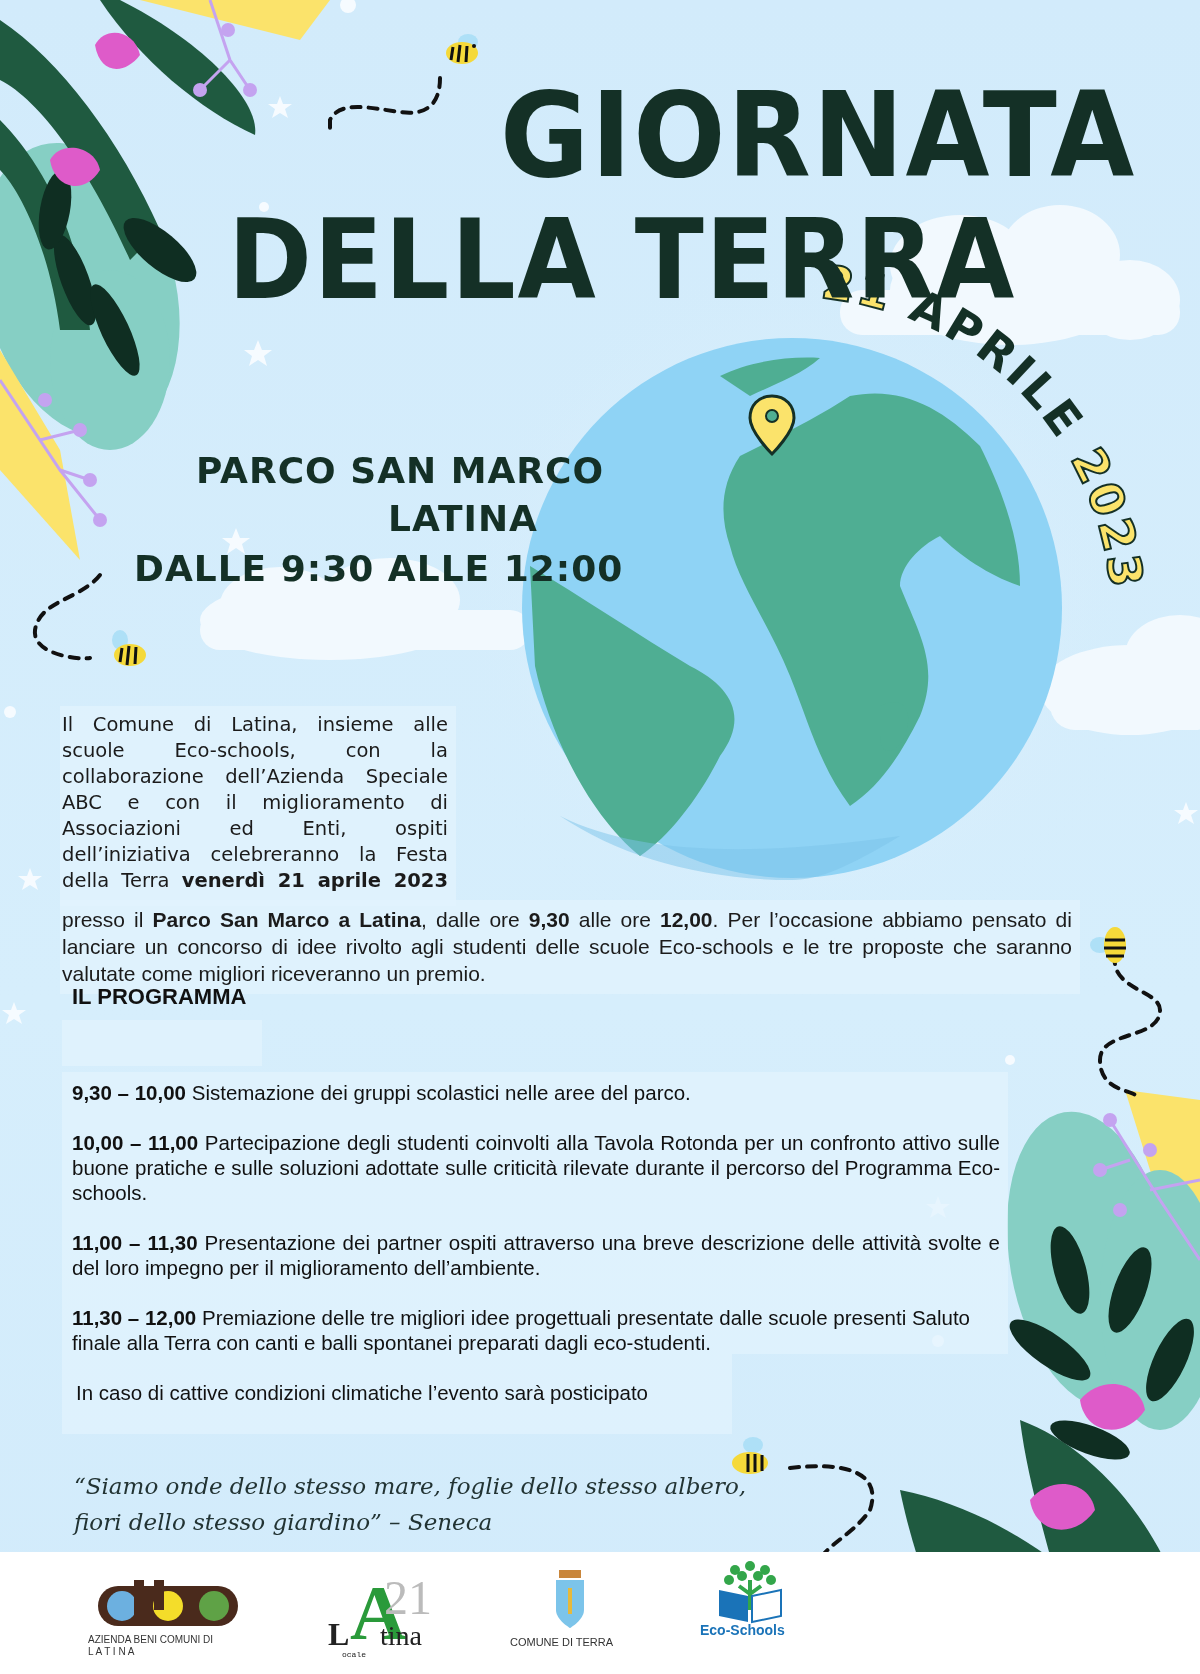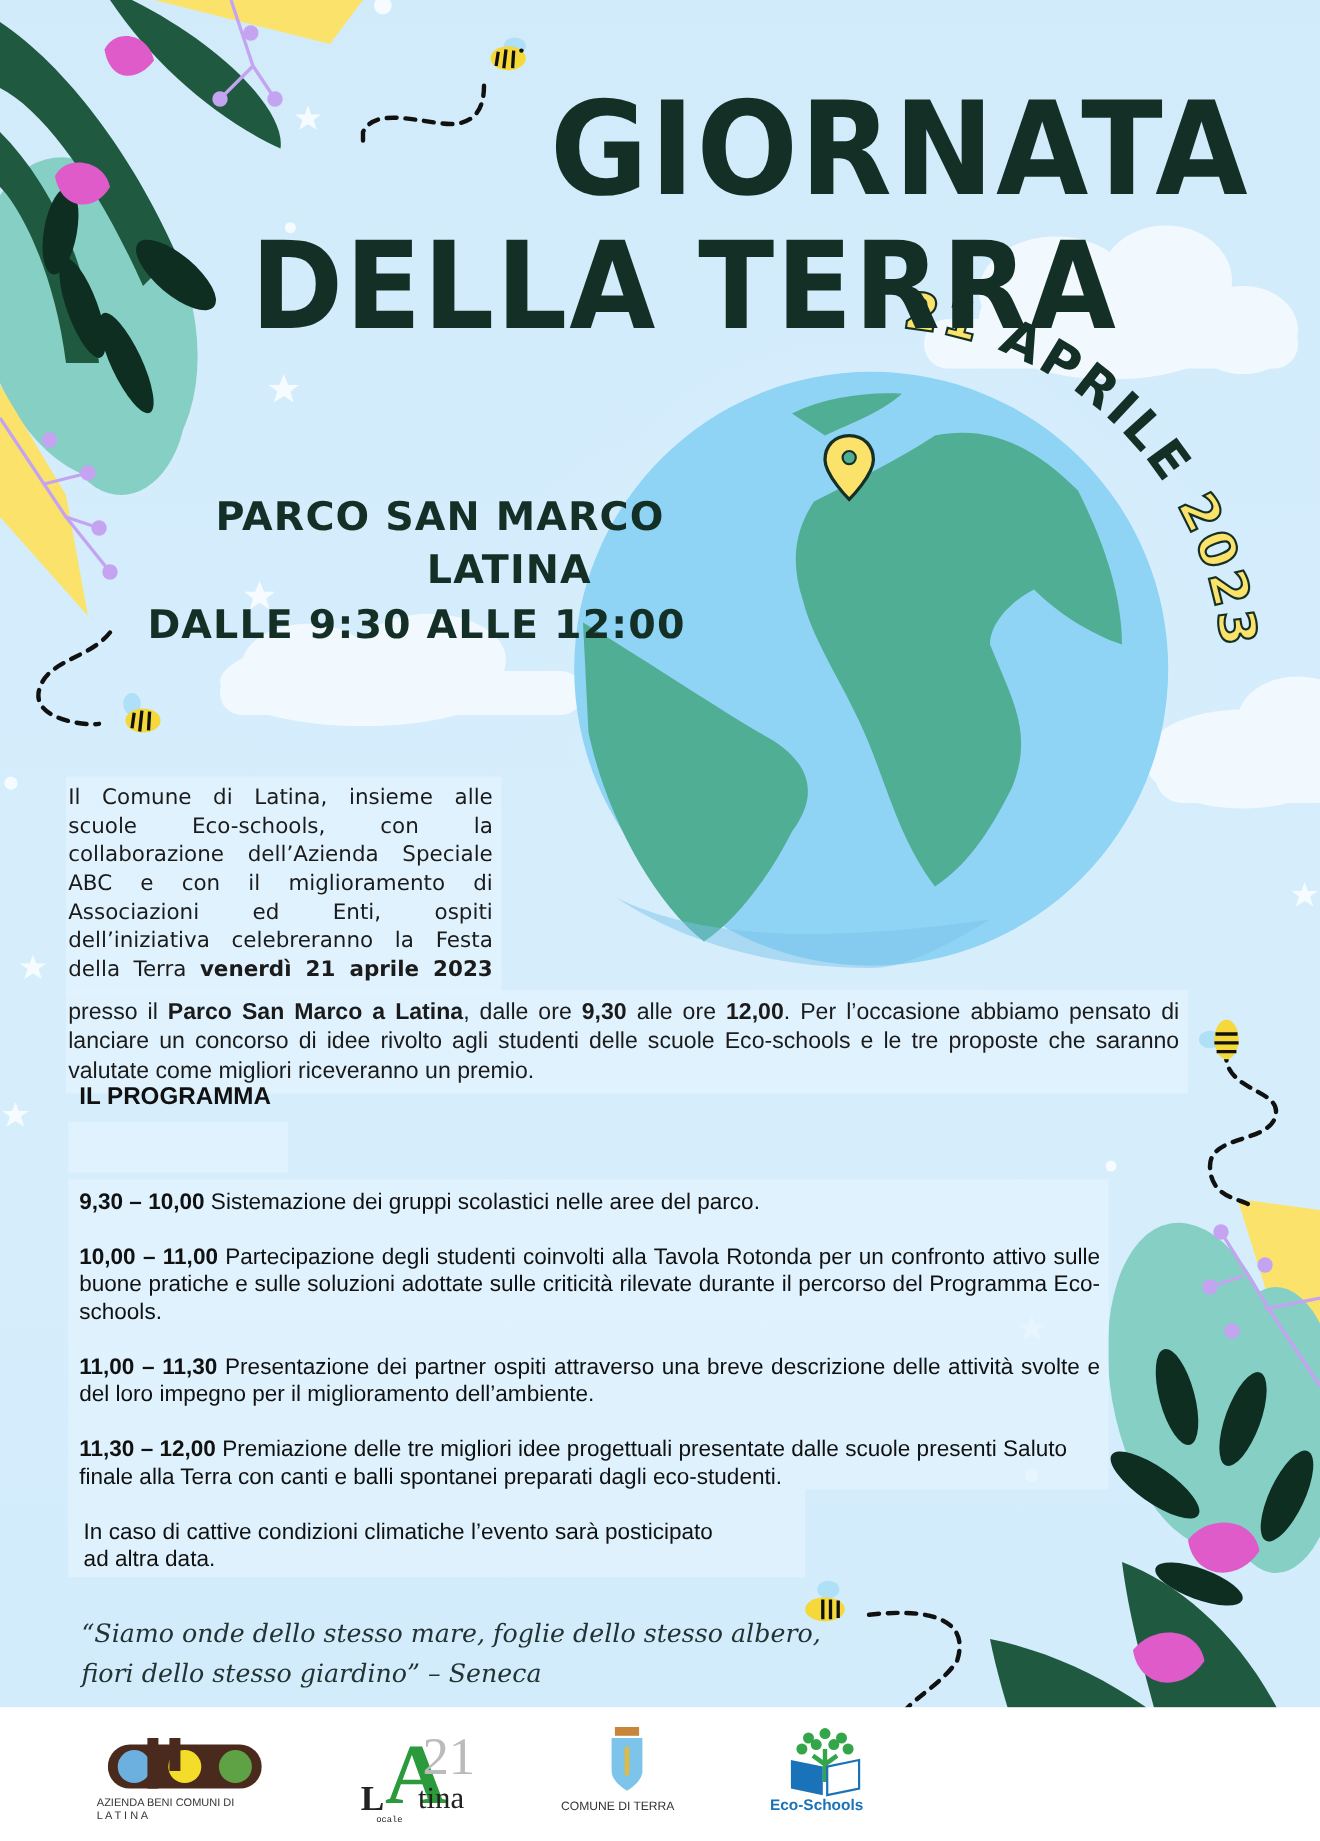--- a/index.html
+++ b/index.html
@@ -231,21 +231,20 @@
   <div class="panel" style="left:62px;top:1072px;width:946px;height:282px;"></div>
   <div class="panel" style="left:62px;top:1354px;width:670px;height:80px;"></div>
 
   <div class="abs prog" style="left:72px;top:1080px;width:928px;"><b>9,30 – 10,00</b> <span>Sistemazione dei gruppi scolastici nelle aree del parco.</span></div>
   <div class="abs prog" style="left:72px;top:1130px;width:928px;text-align:justify;"><b>10,00 – 11,00</b> <span>Partecipazione degli studenti coinvolti alla Tavola Rotonda per un confronto attivo sulle buone pratiche e sulle soluzioni adottate sulle criticità rilevate durante il percorso del Programma Eco-schools.</span></div>
   <div class="abs prog" style="left:72px;top:1230px;width:928px;text-align:justify;"><b>11,00 – 11,30</b> <span>Presentazione dei partner ospiti attraverso una breve descrizione delle attività svolte e del loro impegno per il miglioramento dell’ambiente.</span></div>
   <div class="abs prog" style="left:72px;top:1305px;width:928px;"><b>11,30 – 12,00</b> <span>Premiazione delle tre migliori idee progettuali presentate dalle scuole presenti Saluto finale alla Terra con canti e balli spontanei preparati dagli eco-studenti.</span></div>
 
   <div class="abs prog" style="left:76px;top:1380px;width:660px;">
     <div>In caso di cattive condizioni climatiche l’evento sarà posticipato</div>
-    <div>ad altra data.</div>
   </div>
 
   <div class="abs quote">
     <div>“Siamo onde dello stesso mare, foglie dello stesso albero,</div>
     <div>fiori dello stesso giardino” – Seneca</div>
   </div>
 
   <div class="footer">
 
     <div class="abs" style="left:98px;top:28px;width:140px;">
@@ -271,21 +270,21 @@
 
     <div class="abs" style="left:510px;top:18px;width:120px;">
       <svg class="abs" style="left:43px;top:0;" width="34" height="60">
         <rect x="6" y="0" width="22" height="8" fill="#c9863b"></rect>
         <path d="M3,10 L31,10 L31,40 C31,50 17,58 17,58 C17,58 3,50 3,40 Z" fill="#7cc4ea"></path>
         <rect x="15" y="18" width="4" height="26" fill="#e6b93c"></rect>
       </svg>
       <div class="logo-label" style="left:0;top:66px;width:120px;font-size:11px;">COMUNE DI TERRA</div>
     </div>
 
-    <div class="abs" style="left:710px;top:18px;width:80px;text-decoration:underline;">
+    <div class="abs" style="left:710px;top:8px;width:80px;text-decoration:underline;">
       <svg width="70" height="64" style="margin-left:5px;">
         <g fill="#33a64a">
           <circle cx="20" cy="10" r="5"></circle>
             <circle cx="35" cy="6" r="5"></circle>
             <circle cx="50" cy="10" r="5"></circle>
           <circle cx="14" cy="20" r="5"></circle>
             <circle cx="56" cy="20" r="5"></circle>
             <circle cx="27" cy="16" r="5"></circle>
             <circle cx="43" cy="16" r="5"></circle>
         </g>

